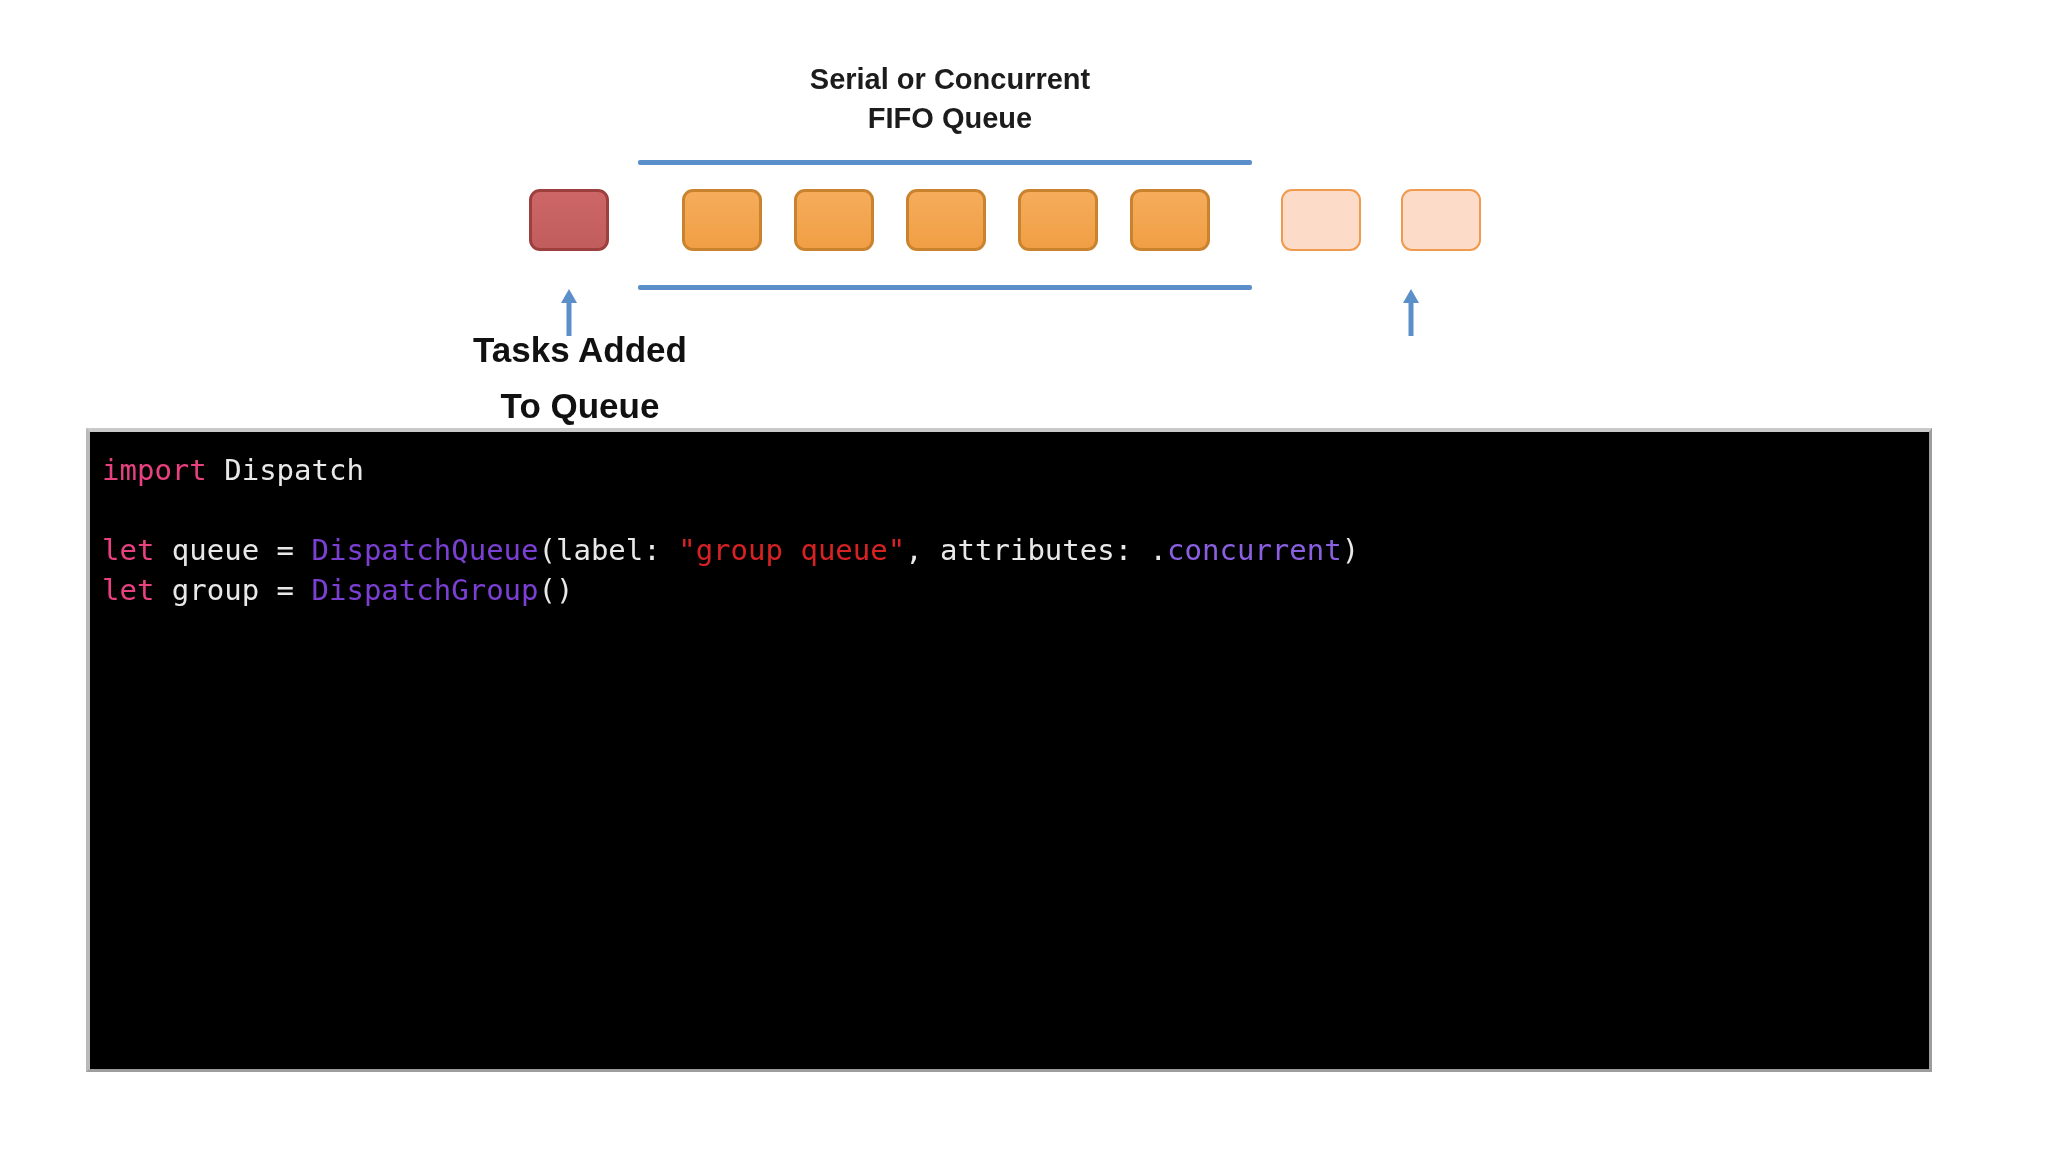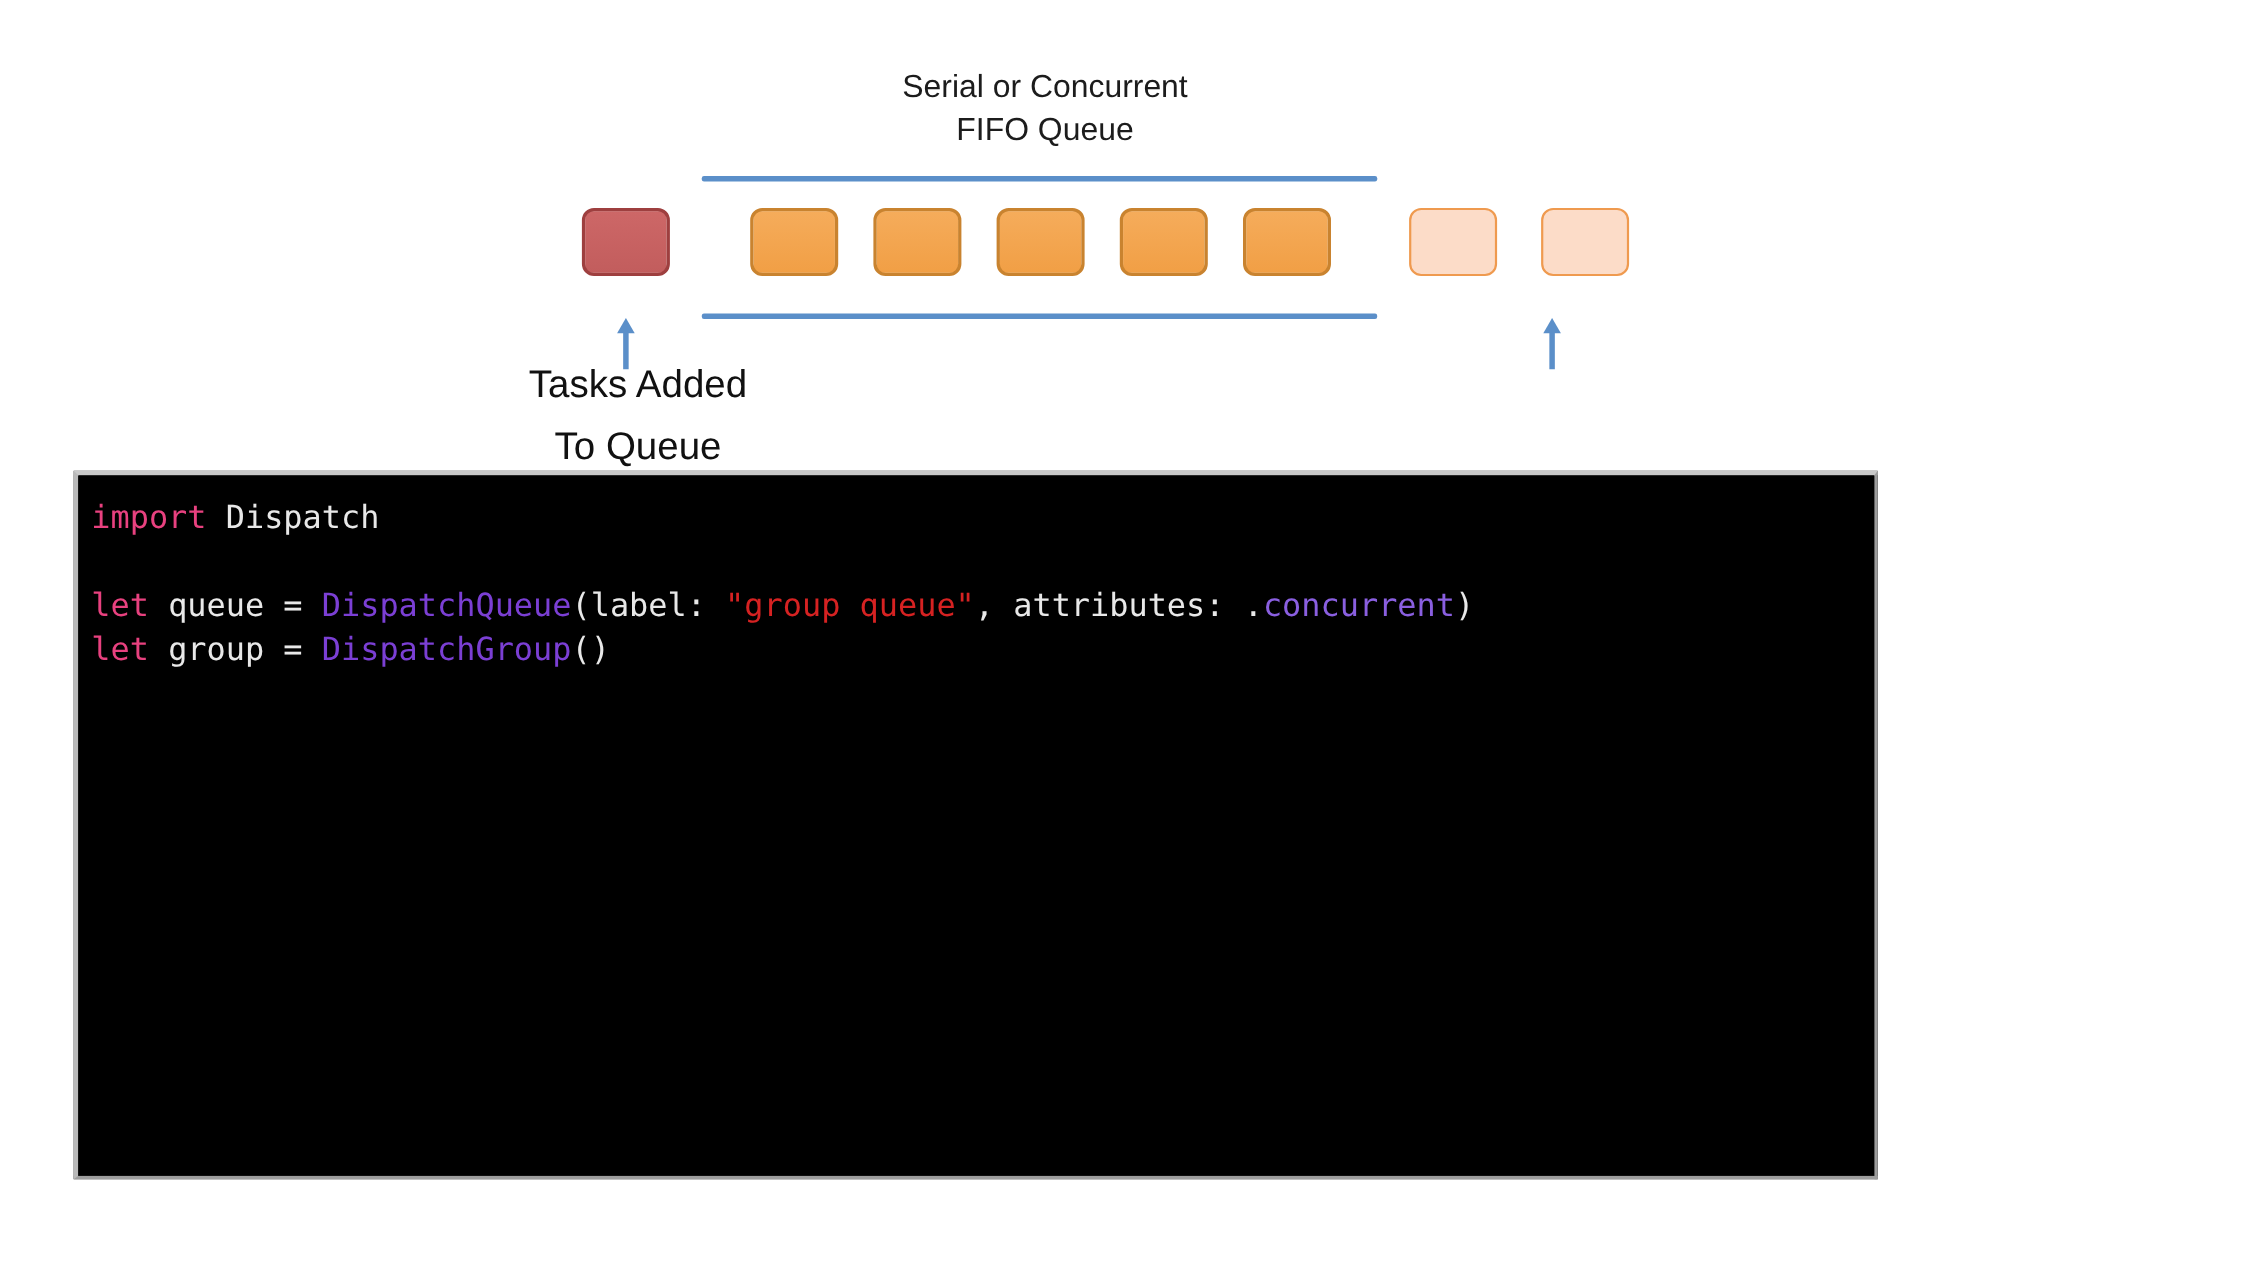--- a/index.html
+++ b/index.html
@@ -15,20 +15,21 @@
     font-family: "Liberation Sans", sans-serif;
     -webkit-font-smoothing: antialiased;
   }
 
   
   #diagram {
     position: absolute;
     left: 0; top: 0;
     width: 1837px;
     height: 420px;
+    font-weight: bold;
   }
 
   .queue-title {
     position: absolute;
     left: 640px;
     top: 60px;
     width: 620px;
     text-align: center;
     font-size: 29px;
     line-height: 39px;
@@ -97,23 +98,23 @@
     left: 780px;
     top: 320px;
     width: 340px;
     font-size: 25px;
     line-height: 34px;
   }
 
   
   #code-block {
     position: absolute;
-    left: 67px;
+    left: 86px;
     top: 428px;
-    width: 1640px;
+    width: 1846px;
     height: 644px;
     background: #000000;
     border-top: 4px solid #c9c9c9;
     border-left: 4px solid #b9b9b9;
     border-right: 3px solid #9d9d9d;
     border-bottom: 3px solid #9d9d9d;
     box-sizing: border-box;
     overflow: hidden;
   }
   #code-text {

